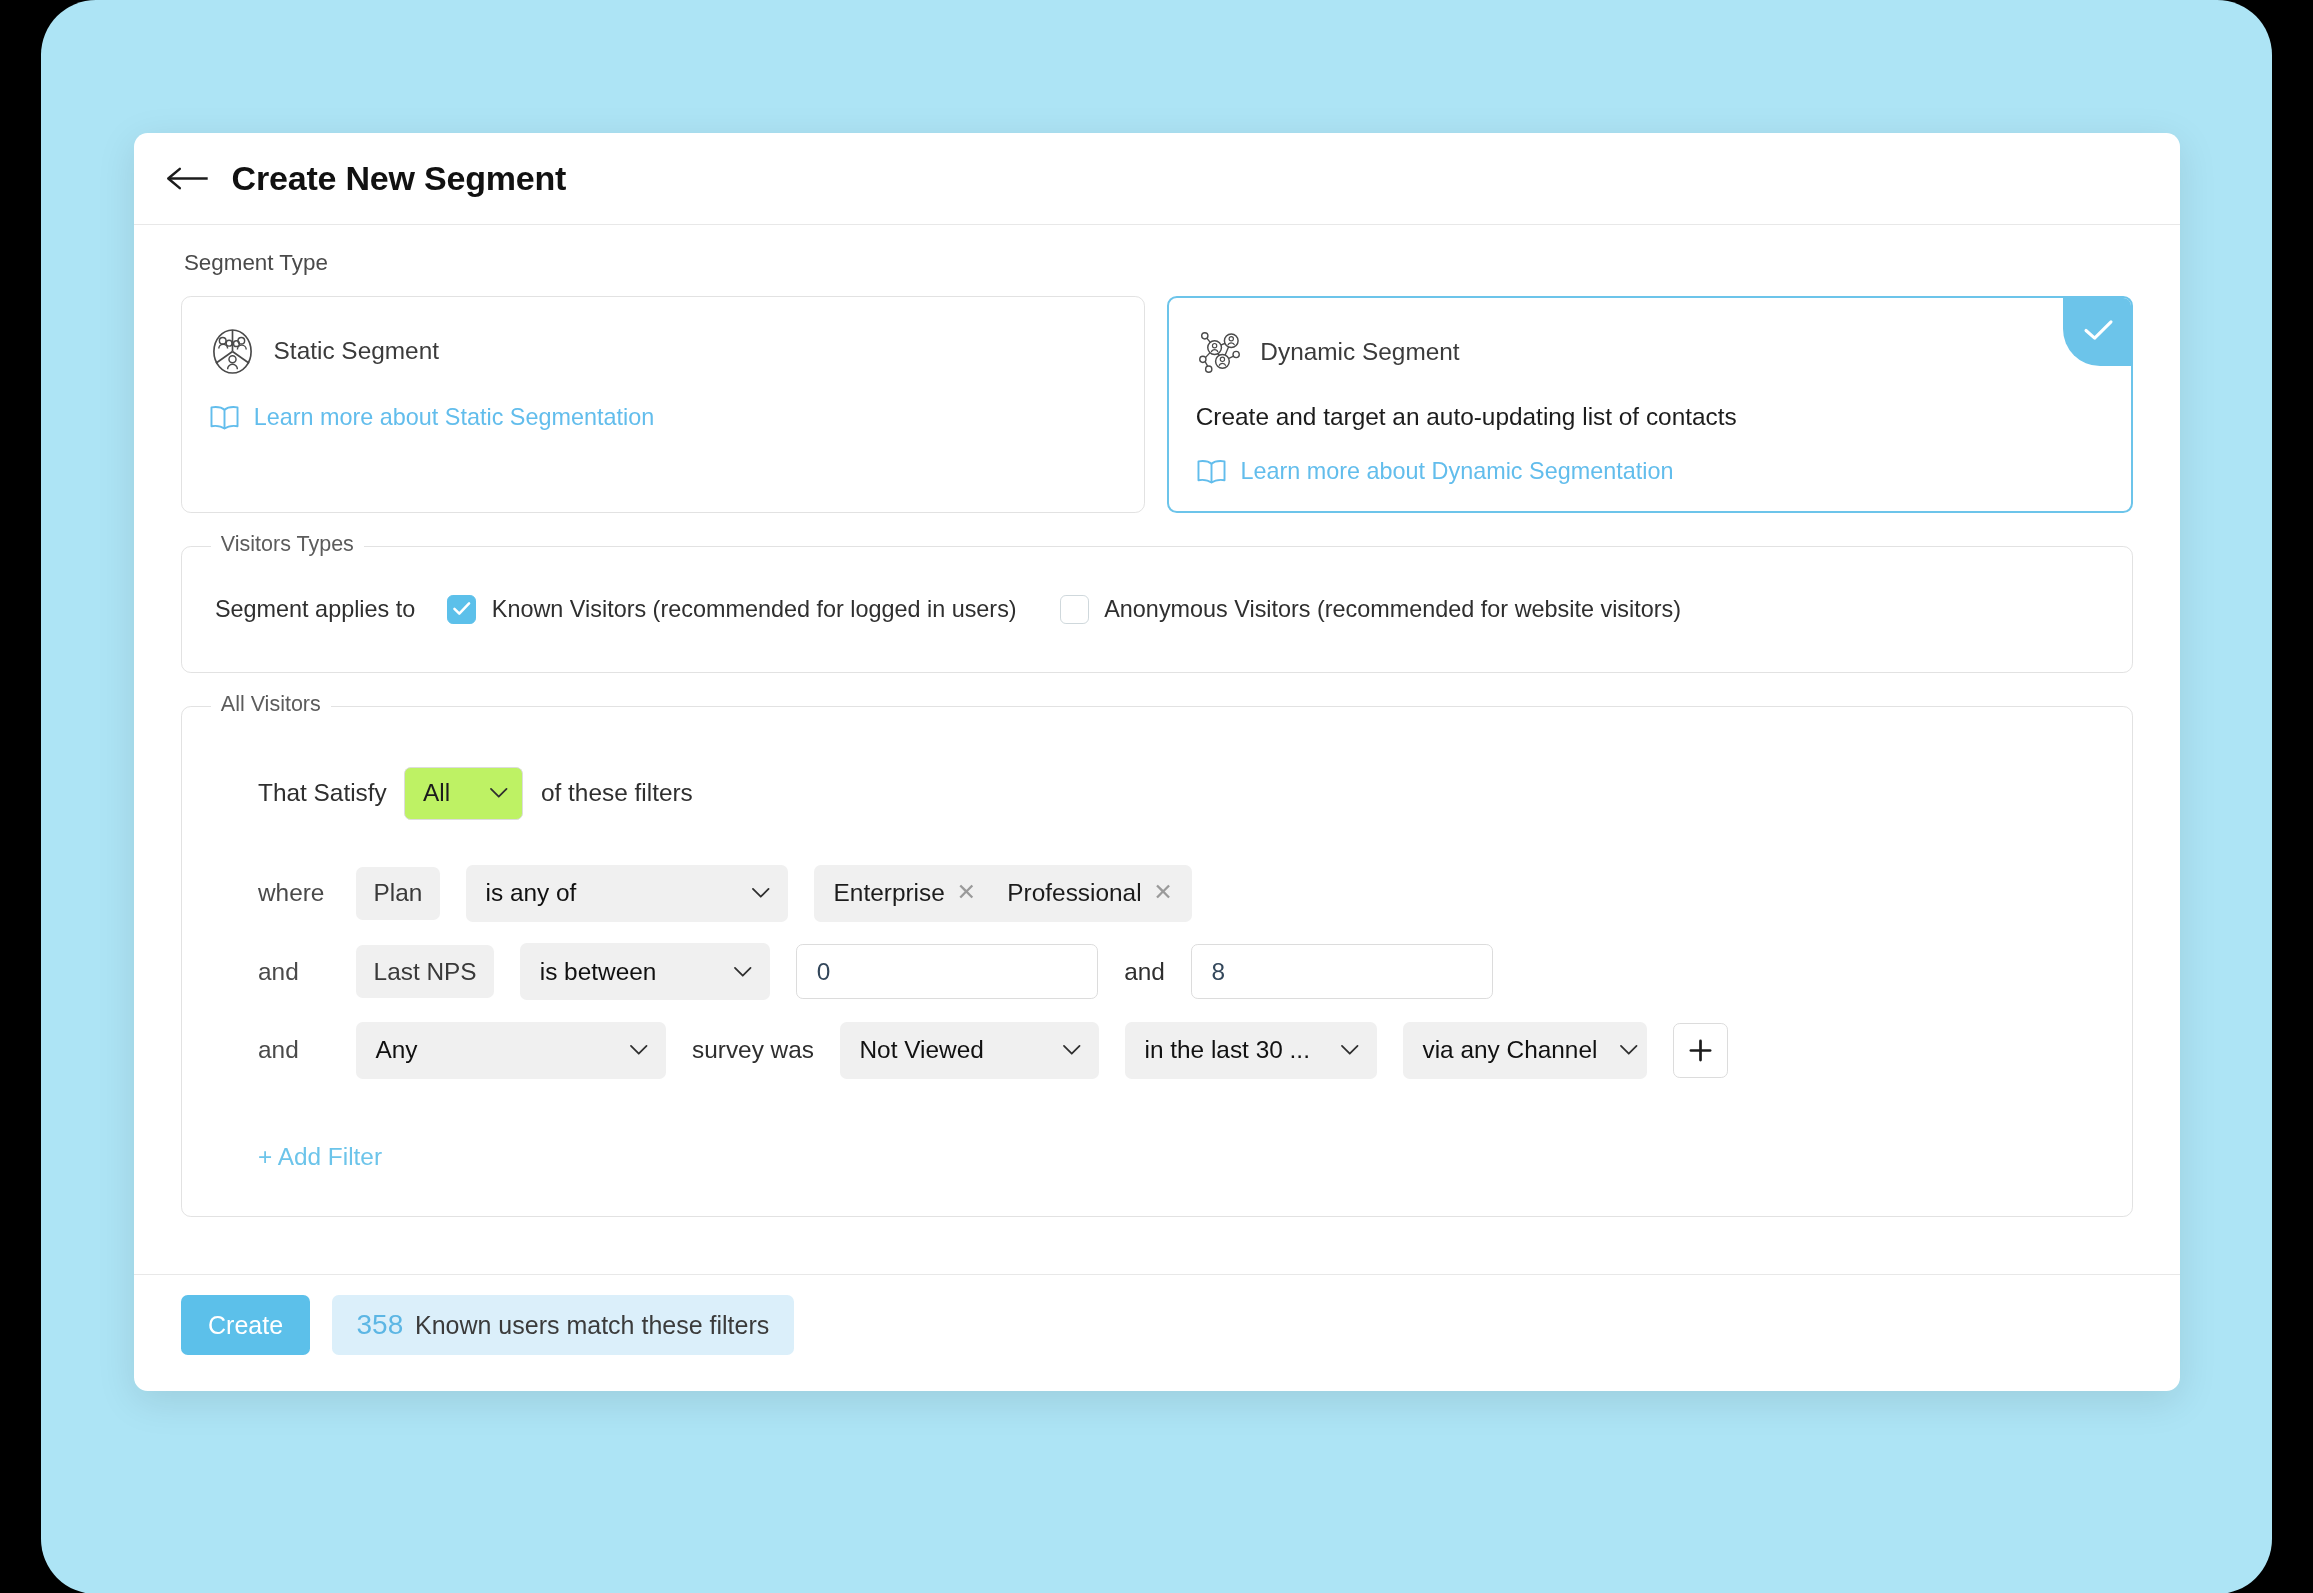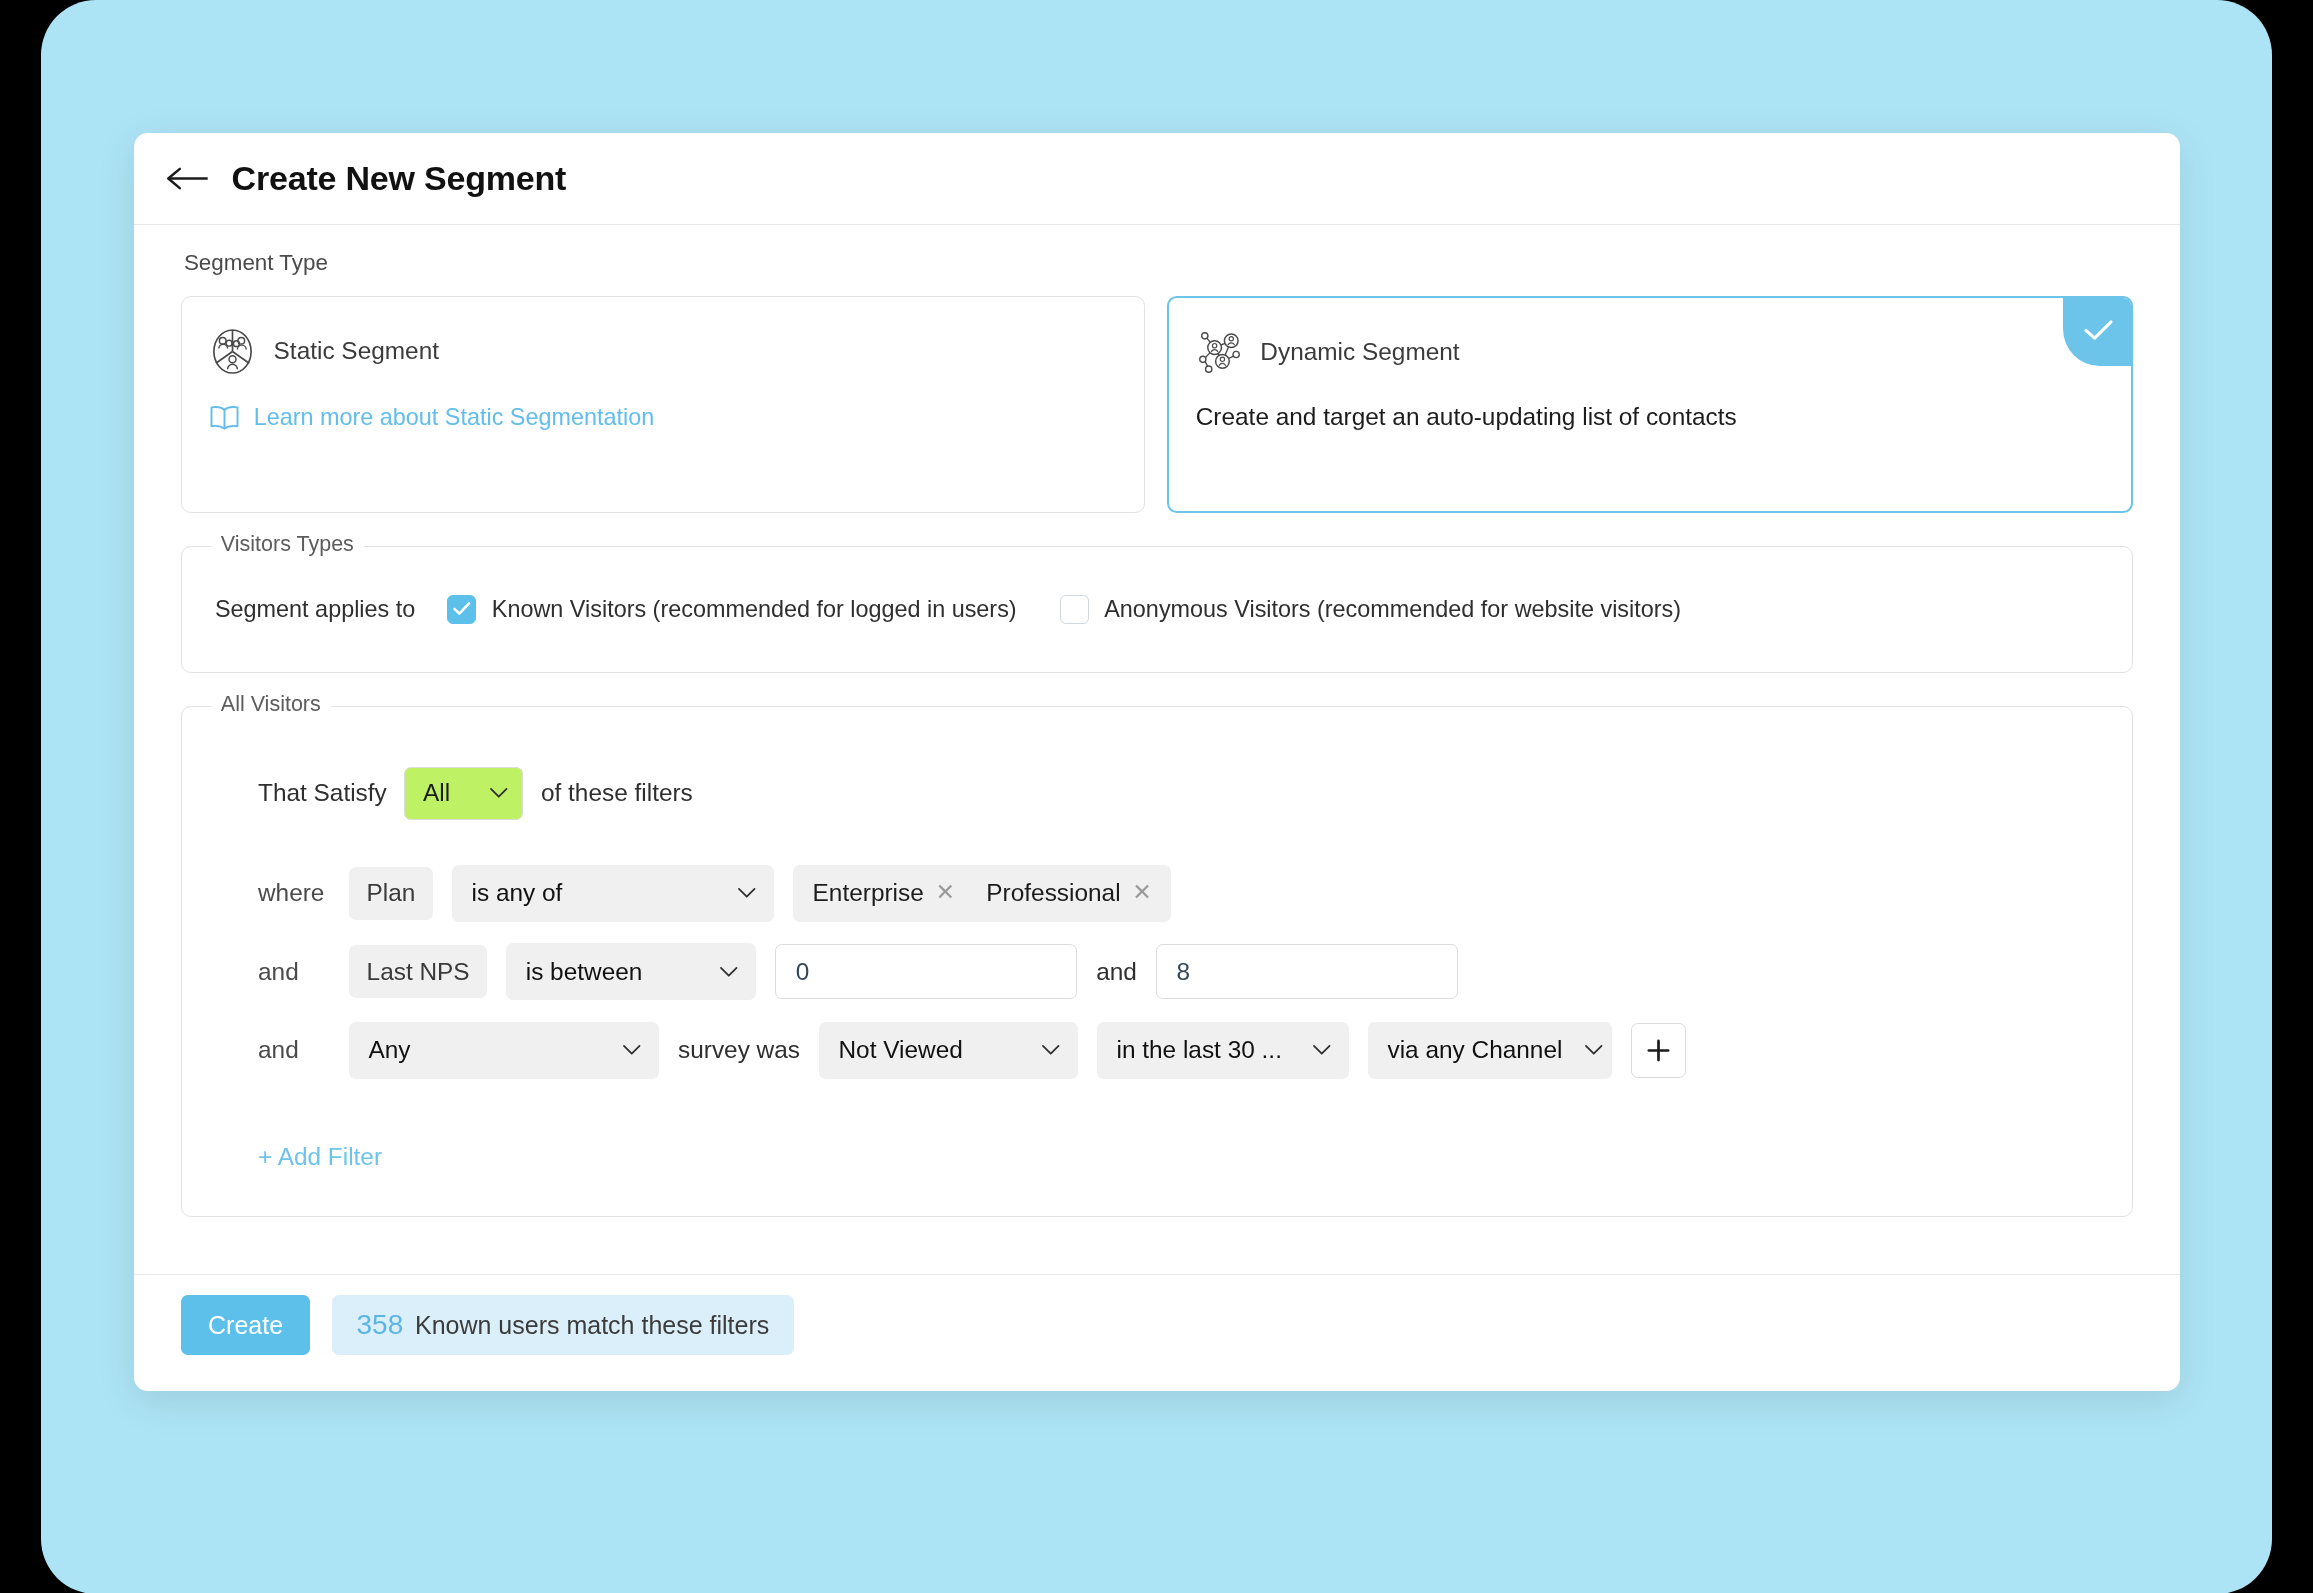--- a/index.html
+++ b/index.html
@@ -186,21 +186,21 @@
     border-radius: 6.8px;
     background: #bef264;
     padding: 0 13.7px 0 17.6px;
     font-size: 24.4px;
     color: #1c1c1c;
     cursor: pointer;
   }
   .filter-row {
     display: flex;
     align-items: center;
-    gap: 19px;
+    gap: 26px;
     padding-left: 43px;
     margin-bottom: 21.5px;
   }
   .conj {
     font-size: 24.4px;
     color: #4a4a4a;
     width: 72px;
     flex: 0 0 auto;
   }
   .field-pill {
@@ -411,20 +411,27 @@
             <circle cx="27" cy="31" r="2.2" fill="none" stroke="#4a4a4a" stroke-width="1.2"></circle>
             <path d="M23.6 37.5 a3.6 3.6 0 0 1 6.8 0" fill="none" stroke="#4a4a4a" stroke-width="1.2"></path>
             <circle cx="9" cy="7" r="3.2" fill="#ffffff" stroke="#4a4a4a" stroke-width="1.4"></circle>
             <circle cx="7" cy="31" r="3.2" fill="#ffffff" stroke="#4a4a4a" stroke-width="1.4"></circle>
             <circle cx="41" cy="26" r="3.2" fill="#ffffff" stroke="#4a4a4a" stroke-width="1.4"></circle>
             <circle cx="13" cy="41" r="3.2" fill="#ffffff" stroke="#4a4a4a" stroke-width="1.4"></circle>
           </svg>
           <span class="seg-card-title">Dynamic Segment</span>
         </div>
         <div class="seg-card-desc">Create and target an auto-updating list of contacts</div>
+        <div class="seg-card-link">
+          <svg width="31" height="27" viewBox="0 0 32 28">
+            <path d="M16 6 C12 2.5 6 3 2.5 3.5 L2.5 23 C6 22.5 12 22.5 16 25.5 C20 22.5 26 22.5 29.5 23 L29.5 3.5 C26 3 20 2.5 16 6 Z" fill="none" stroke="#62bdec" stroke-width="2" stroke-linejoin="round"></path>
+            <line x1="16" y1="6" x2="16" y2="25.5" stroke="#62bdec" stroke-width="2"></line>
+          </svg>
+          <span>Learn more about Dynamic Segmentation</span>
+        </div>
       </div>
     </div>
 
     <div class="fset">
       <div class="fset-legend">Visitors Types</div>
       <div class="visitors-body">
         <span class="vt-label">Segment applies to</span>
 
         <div class="cb-wrap">
           <span class="cb checked">

